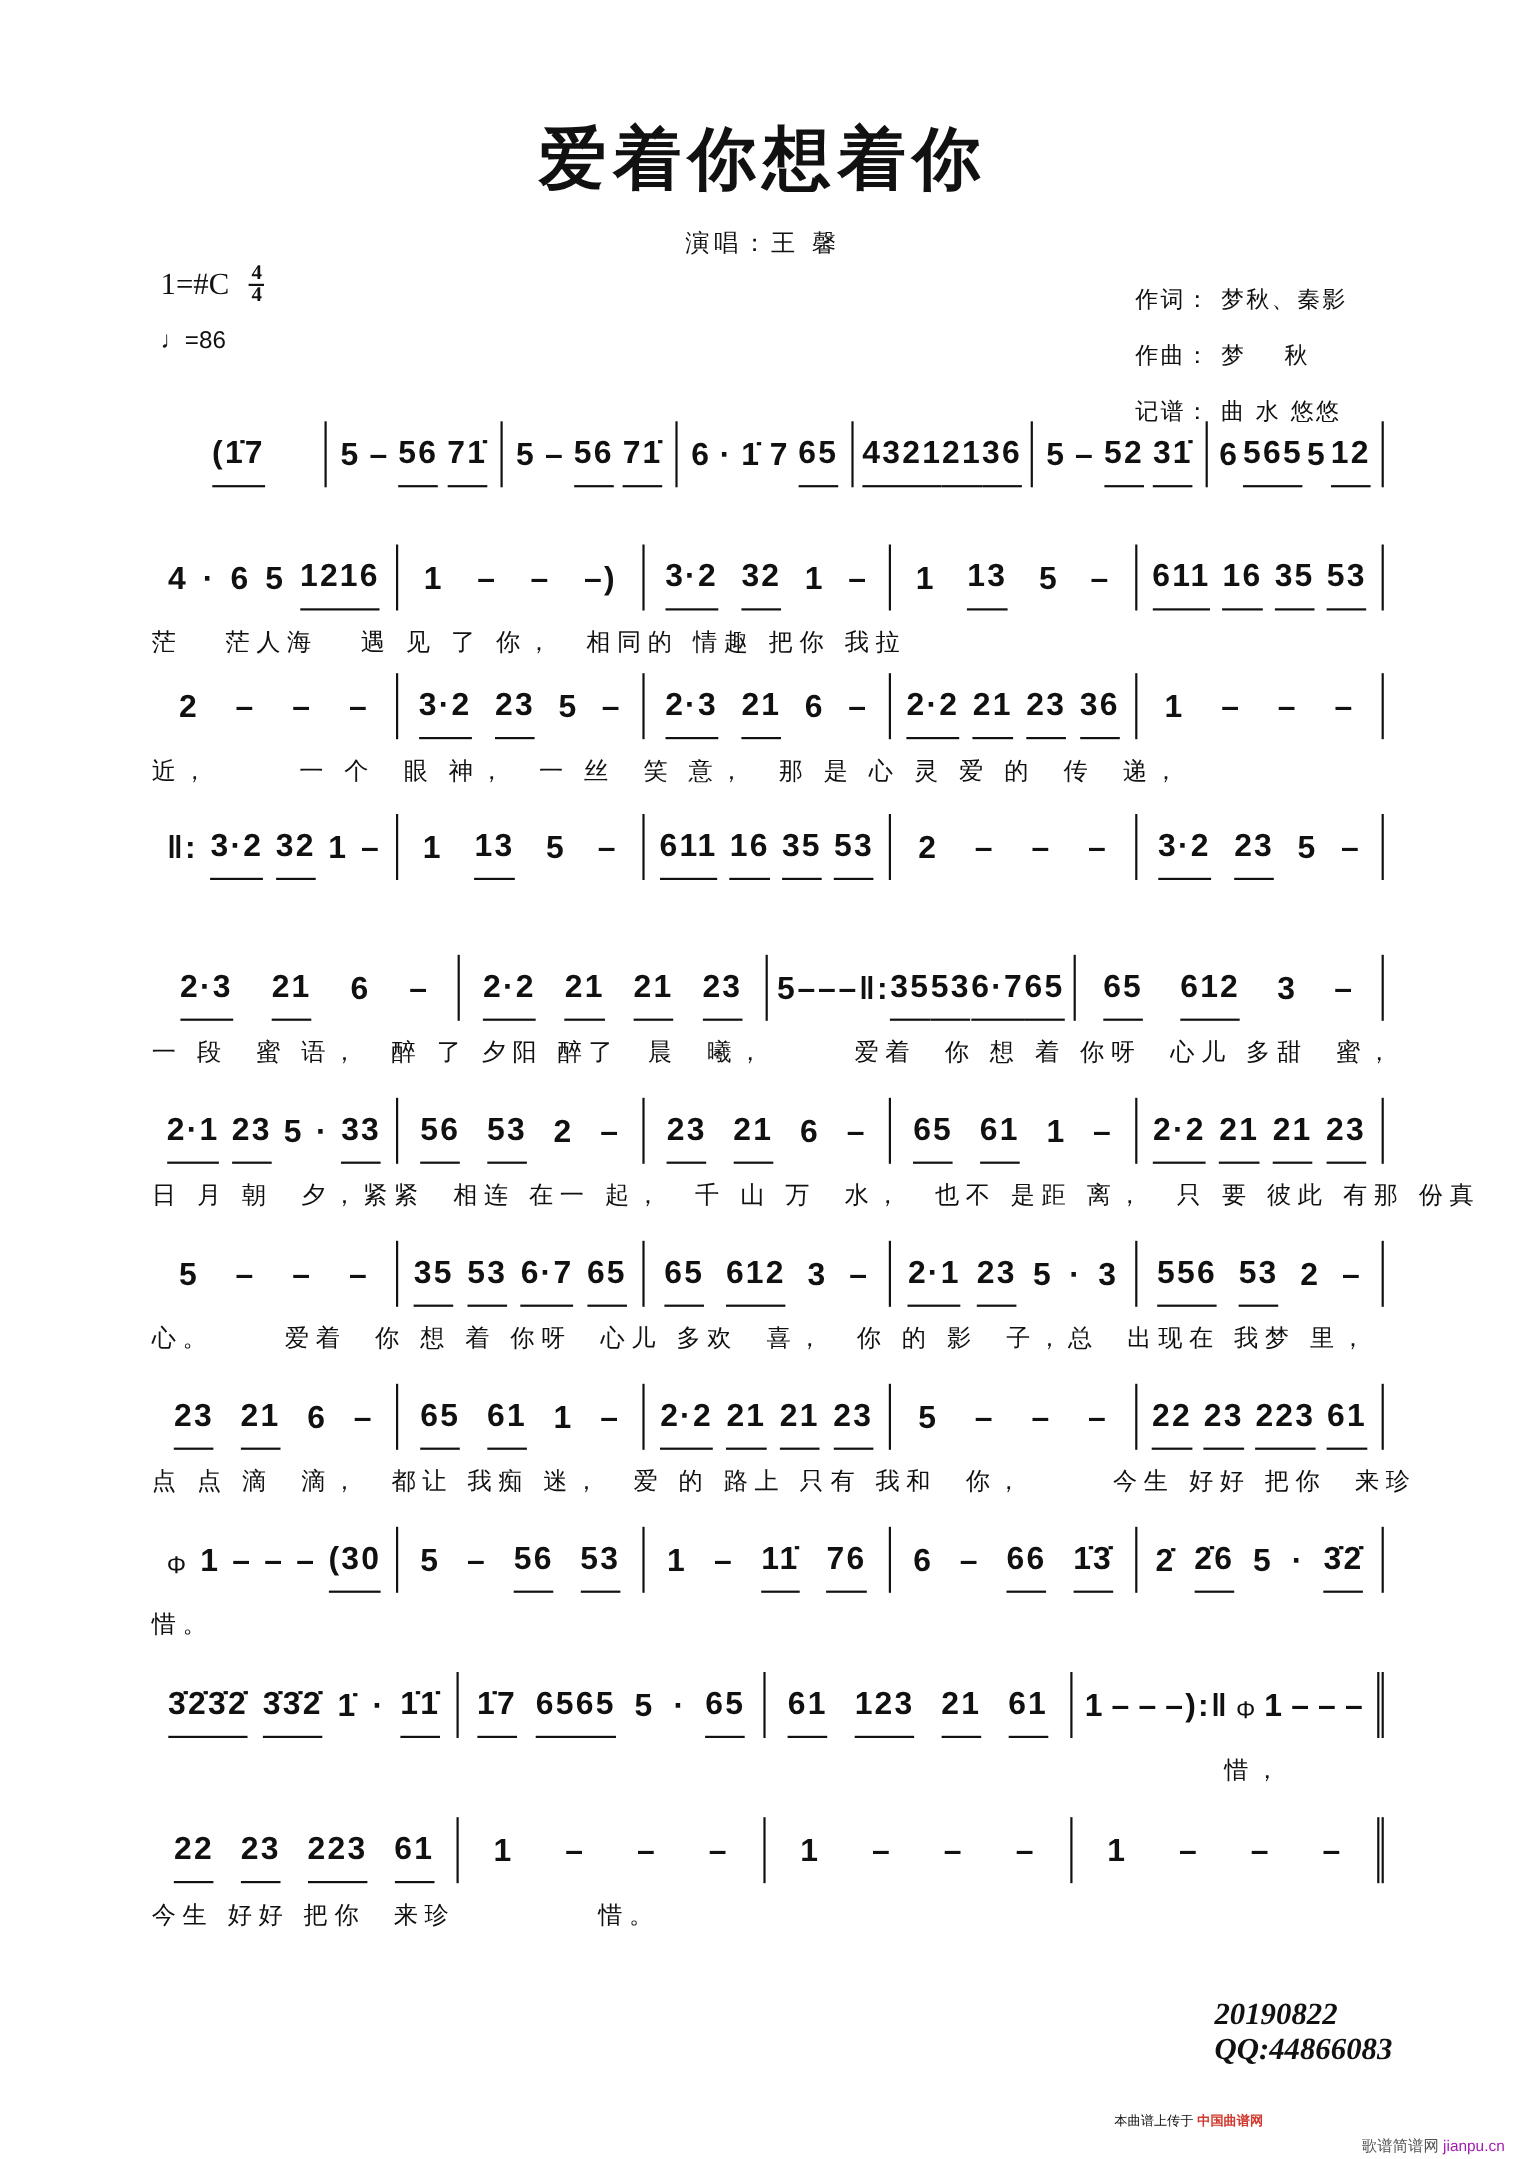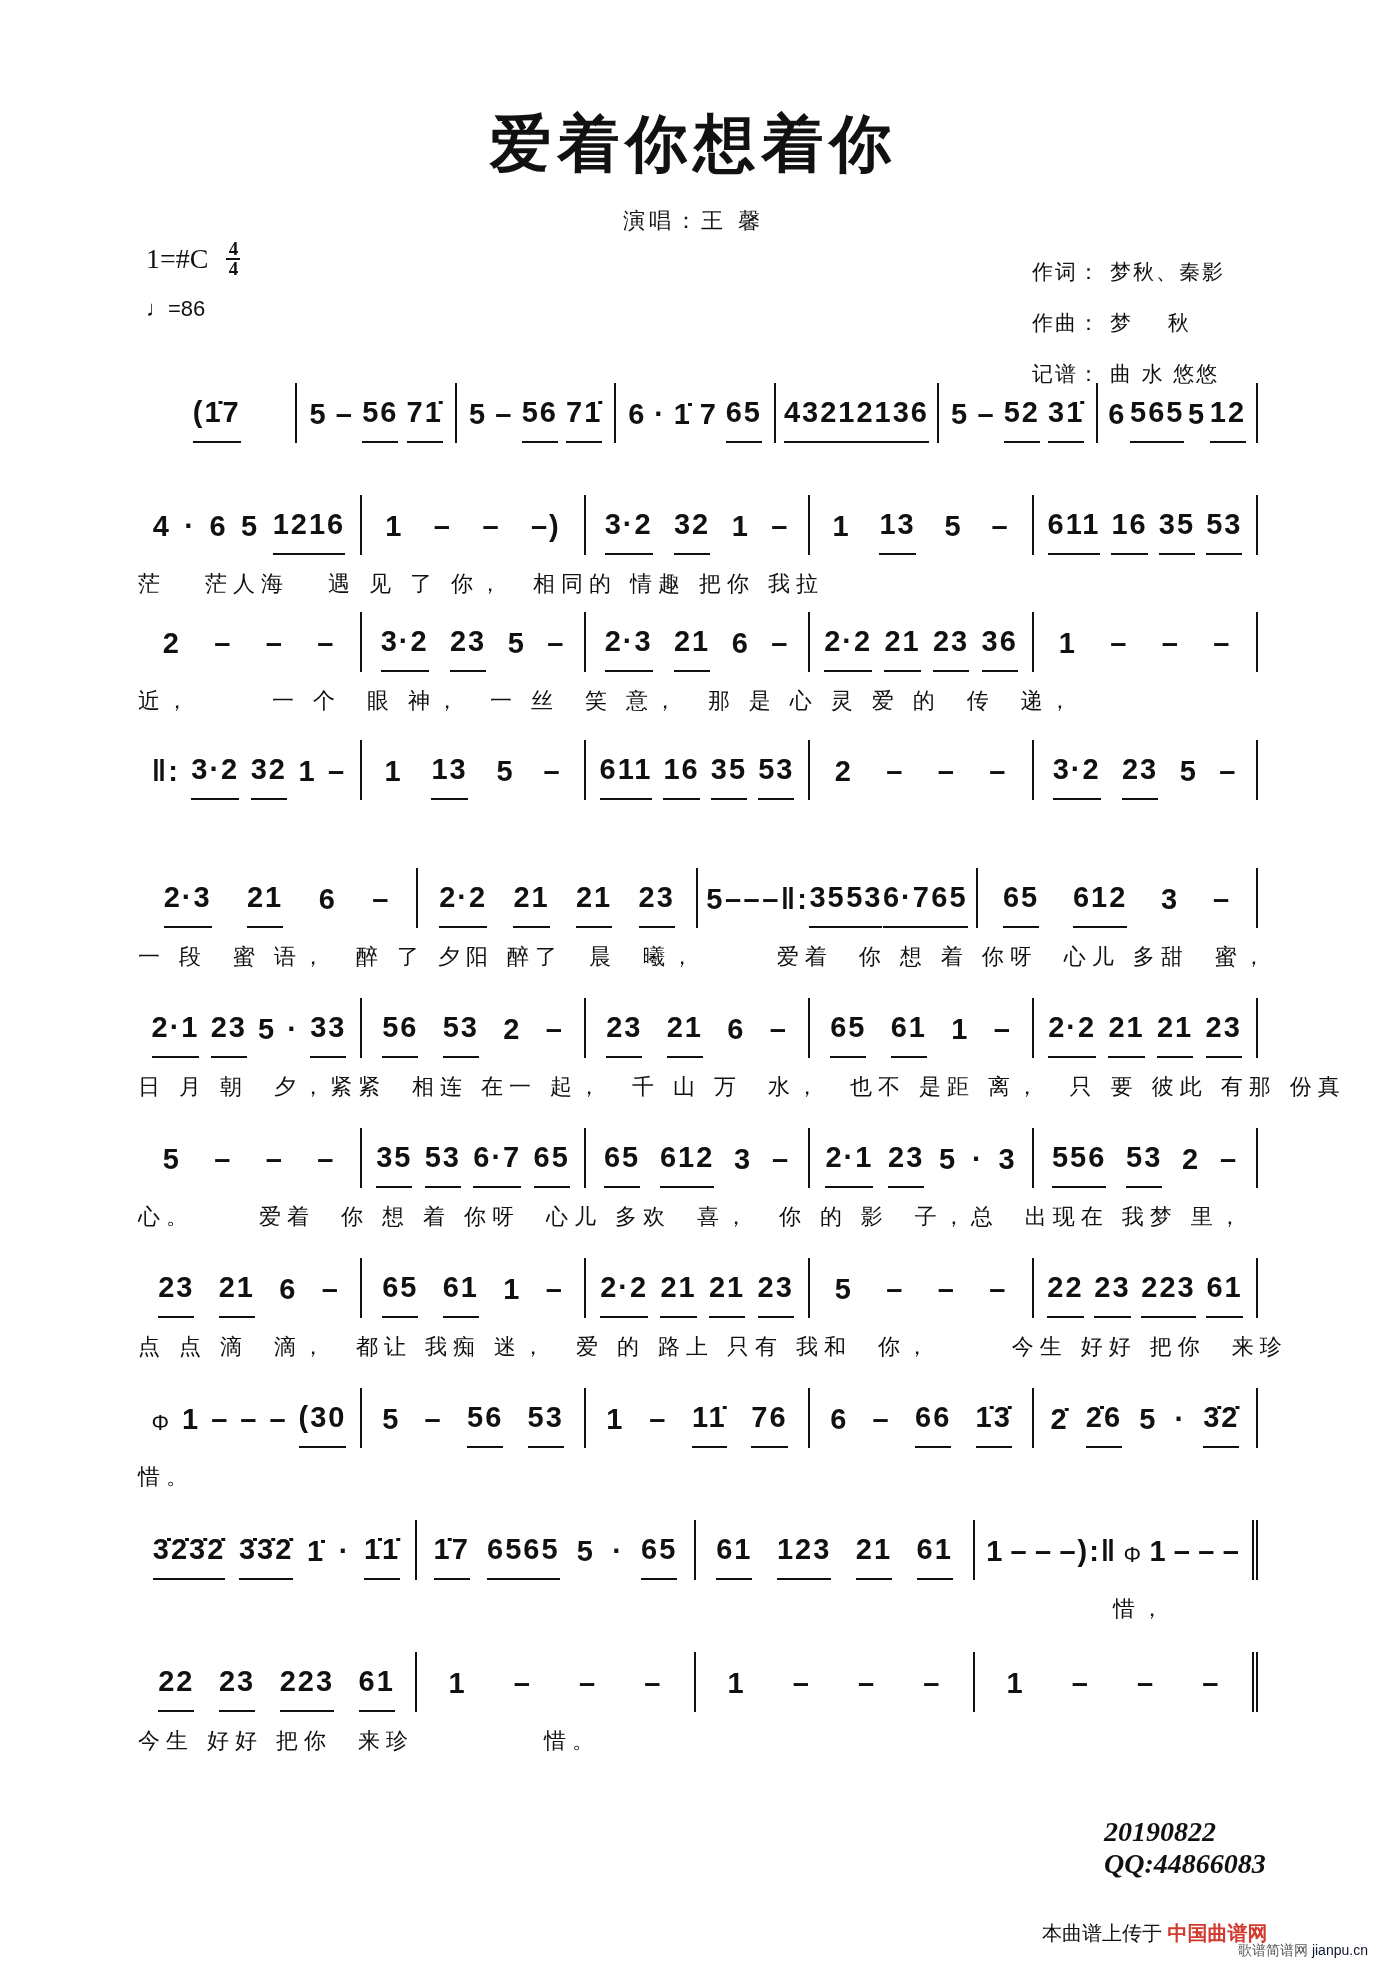--- a/index.html
+++ b/index.html
@@ -15,24 +15,24 @@
   .credits .row{display:flex;margin-top:22px;}
   .credits .lab{width:78px;}
   .line{left:138px;width:1120px;height:120px;}
   .staff{display:flex;align-items:flex-start;height:60px;font-weight:bold;font-size:29px;position:relative;}
   .meas{display:flex;align-items:flex-end;justify-content:space-around;height:60px;border-right:2.5px solid #111;padding:0 8px;box-sizing:border-box;position:relative;}
   .meas.dbl{border-right:6px double #111;}
   .grp{position:relative;display:inline-block;padding-bottom:12px;white-space:pre;letter-spacing:2px;}
   .grp.u1{border-bottom:2px solid #111;}
   .lyrics{display:flex;font-family:"DejaVu Serif",serif;font-size:22px;letter-spacing:6px;margin-top:14px;white-space:pre;}
   .footer{left:1104px;top:1816px;font-family:"Liberation Serif",serif;font-style:italic;font-weight:bold;font-size:28px;line-height:32px;}
-  .upload{left:1042px;top:1920px;font-size:20px;}
+  .upload{left:1013px;top:1920px;font-size:12px;}
   .upload .red{color:#d23a2f;font-weight:bold;}
   .wm{left:1238px;top:1942px;font-size:14px;color:#555;}
-  .wm .o{color:#0f172a;text-align:center;}
+  .wm .o{color:#a21caf;text-align:center;}
   .coda{font-weight:normal;font-size:22px;}
 </style>
 </head>
 <body>
 
 <div class="abs title">爱着你想着你</div>
 <div class="abs singer">演唱：王 馨</div>
 
 <div class="abs key">
   <span>1=#C</span>

